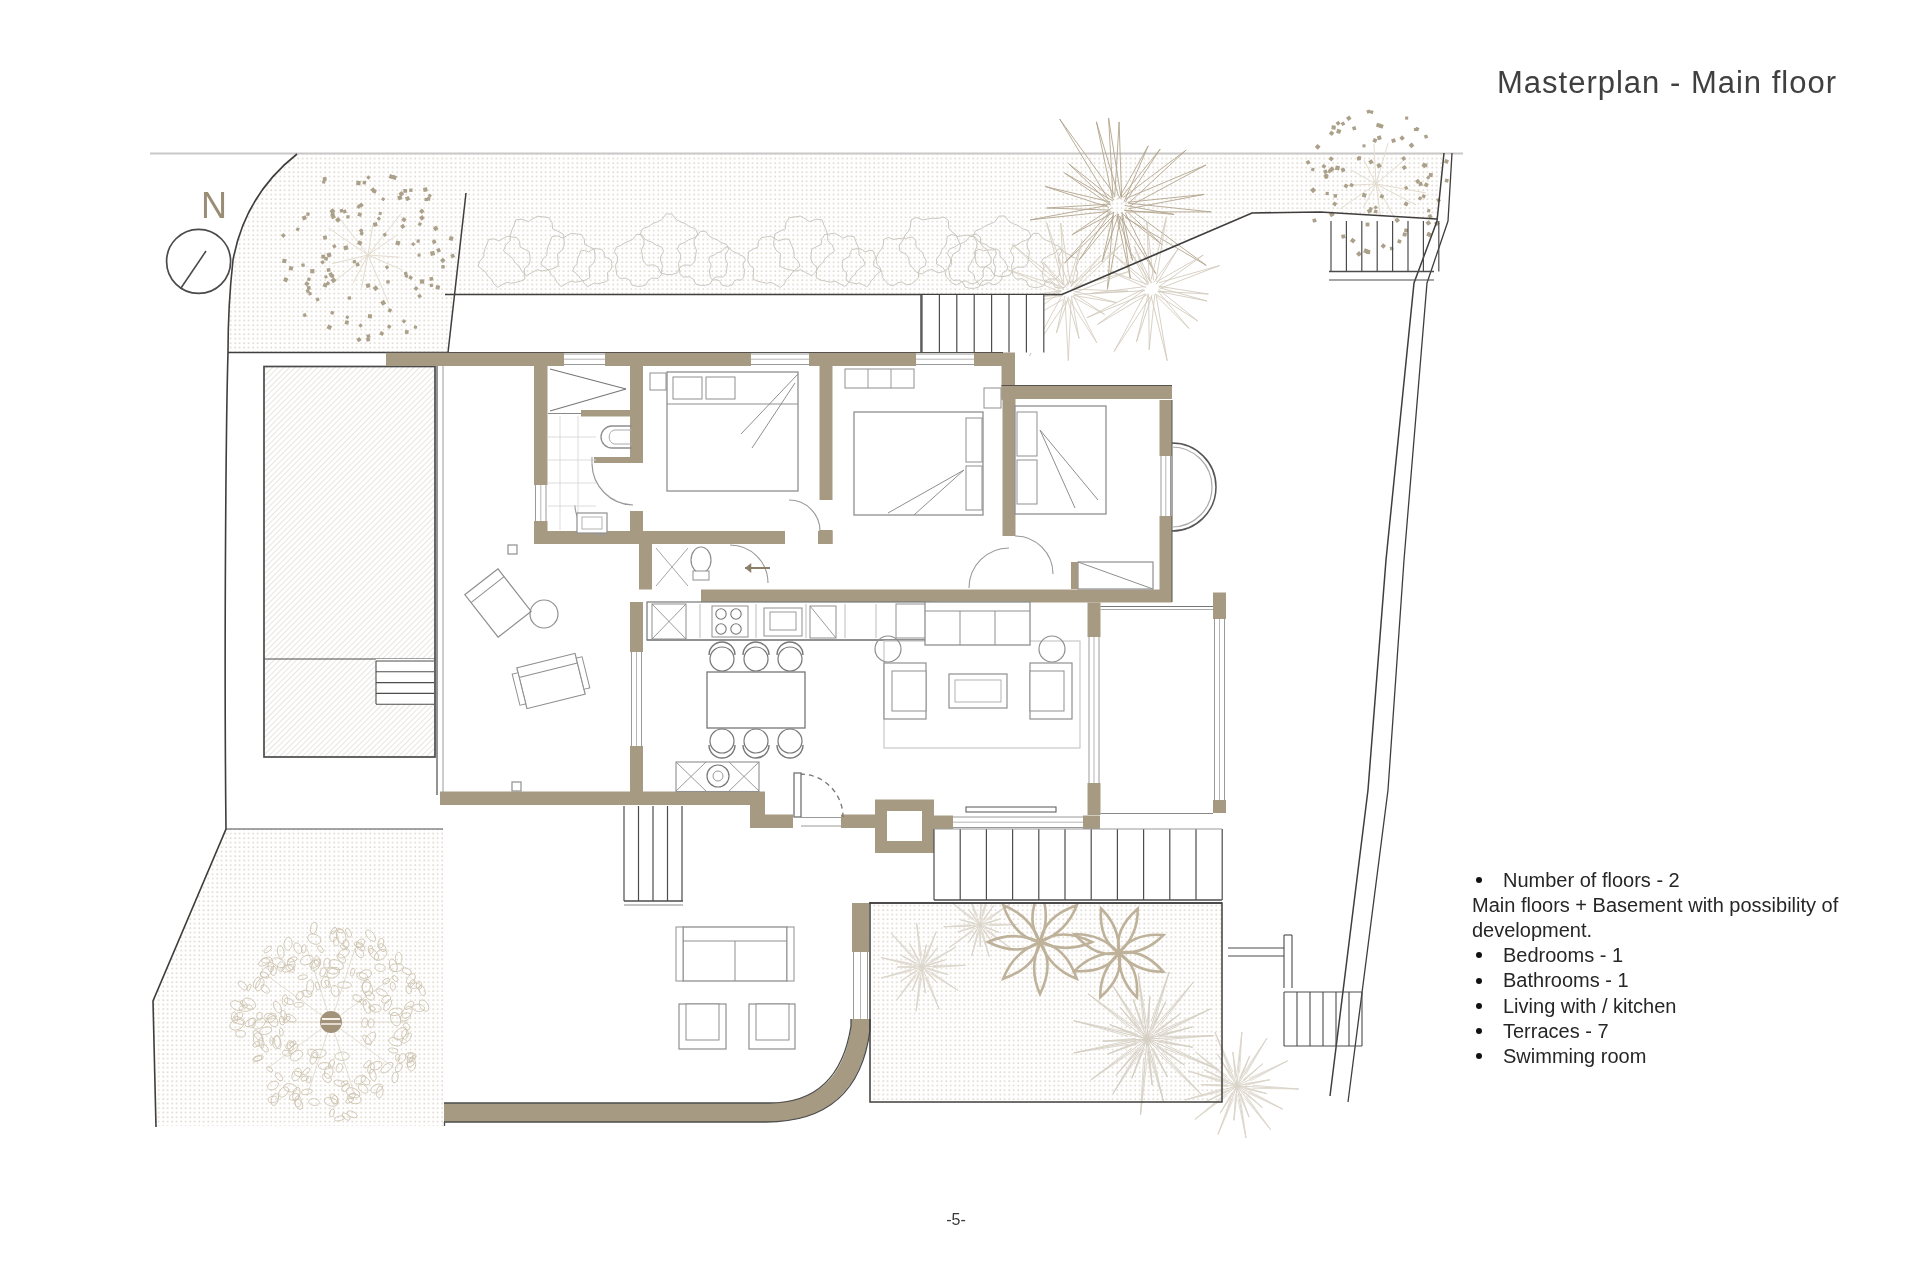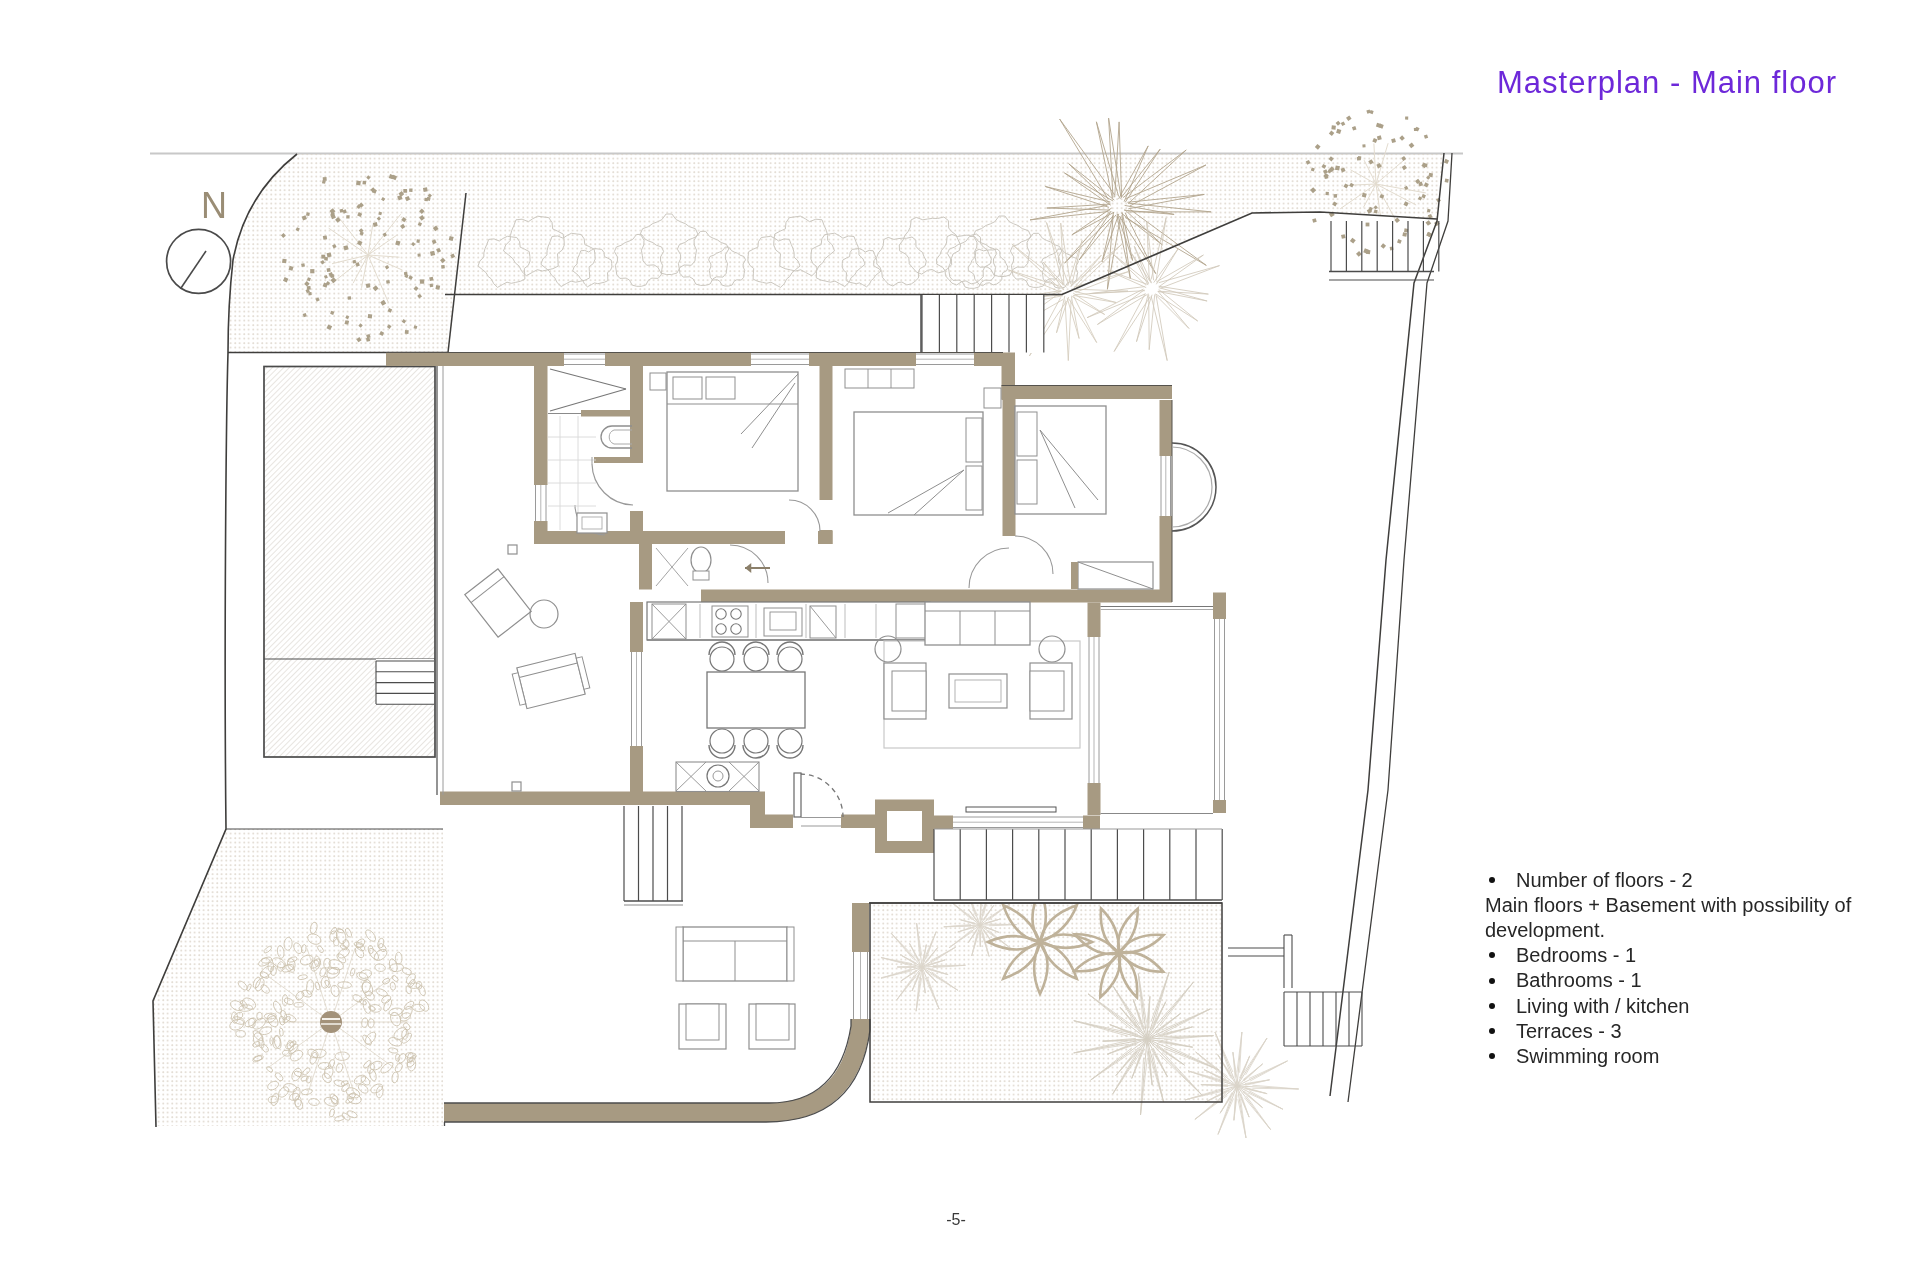--- a/index.html
+++ b/index.html
@@ -1,19 +1,19 @@
 <!DOCTYPE html>
 <html><head><meta charset="utf-8">
 <style>
 html,body{margin:0;padding:0;background:#ffffff;width:1920px;height:1280px;overflow:hidden}
 *{box-sizing:border-box}
 .page{position:relative;width:1920px;height:1280px;font-family:"Liberation Sans",sans-serif}
-.title{position:absolute;top:65px;left:1497px;width:345px;font-size:31px;color:#6d28d9;letter-spacing:1px;white-space:nowrap}
+.title{position:absolute;top:65px;left:1497px;width:345px;font-size:31px;color:#404040;letter-spacing:1px;white-space:nowrap}
 .list{position:absolute;left:1469px;top:0;width:420px;color:#262626;font-size:20px}
-.li{position:absolute;left:16px;white-space:nowrap}
+.li{position:absolute;left:3px;white-space:nowrap}
 .dot{display:inline-block;width:6px;height:6px;border-radius:50%;background:#111;vertical-align:middle;margin-left:4px;margin-right:21px;margin-top:-3px}
 .tx{}
 .tx2{}
 .pnum{position:absolute;top:1211px;left:906px;width:100px;text-align:center;font-size:16px;color:#3a3a3a}
 svg{position:absolute;top:0;left:0}
 </style></head>
 <body>
 <div class="page">
 <svg width="1920" height="1280" viewBox="0 0 1920 1280">
 <defs>
@@ -1086,17 +1086,17 @@
       <line x1="206.0" y1="251.0" x2="180.5" y2="288.8" stroke="#4a4a4a" stroke-width="1.6"></line>
     </svg>
 <div class="title">Masterplan - Main floor</div>
 <div class="list">
 <div class="li" style="top:868.5px"><span class="dot"></span><span class="tx">Number of floors - 2</span></div>
       <div class="li" style="top:893.7px"><span class="tx2">Main floors + Basement with possibility of</span></div>
       <div class="li" style="top:918.9px"><span class="tx2">development.</span></div>
       <div class="li" style="top:944.1px"><span class="dot"></span><span class="tx">Bedrooms - 1</span></div>
       <div class="li" style="top:969.3px"><span class="dot"></span><span class="tx">Bathrooms - 1</span></div>
       <div class="li" style="top:994.5px"><span class="dot"></span><span class="tx">Living with / kitchen</span></div>
-      <div class="li" style="top:1019.7px"><span class="dot"></span><span class="tx">Terraces - 3</span></div>
+      <div class="li" style="top:1019.7px"><span class="dot"></span><span class="tx">Terraces - 7</span></div>
       <div class="li" style="top:1044.9px"><span class="dot"></span><span class="tx">Swimming room</span></div>
 </div>
 <div class="pnum">-5-</div>
 </div>
 
 </body></html>

